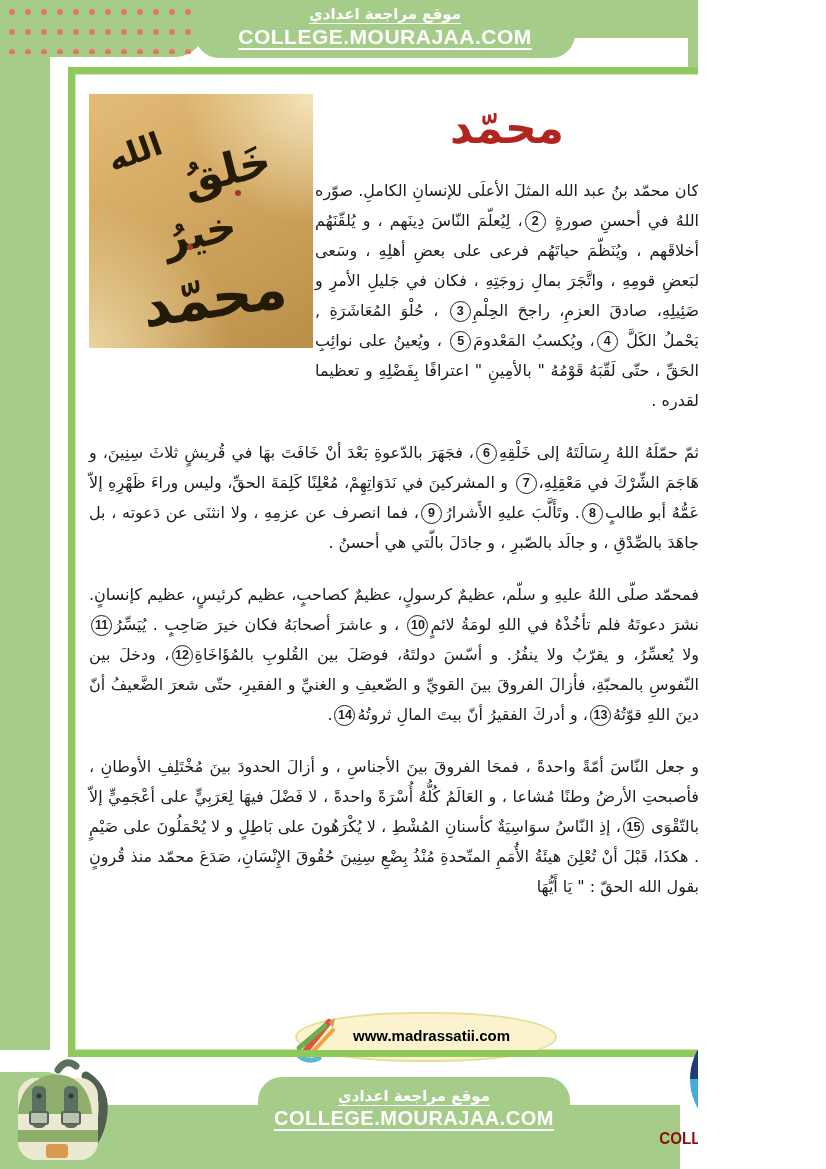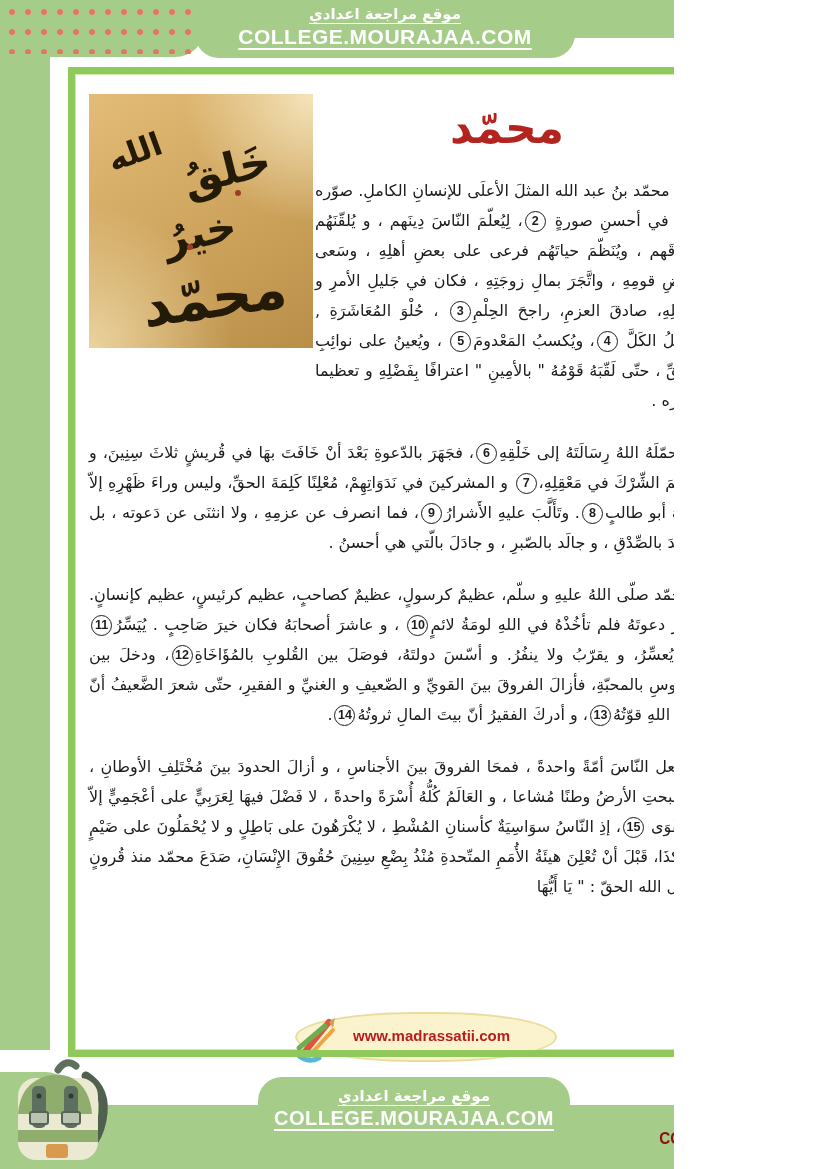--- a/index.html
+++ b/index.html
@@ -1,17 +1,17 @@
 <!DOCTYPE html>
 <html lang="ar"><head>
 <meta charset="utf-8">
 <style>
   html,body{margin:0;padding:0;background:#ffffff;}
   .page{position:relative;width:674px;height:1169px;background:#ffffff;overflow:hidden;
-        font-family:"DejaVu Sans",sans-serif;}
+        font-family:"DejaVu Sans",sans-serif;padding-left:24px;}
 
   
   .left-strip{position:absolute;left:0;top:0;width:50px;height:1050px;background:#a6cc8a;}
   .right-strip{position:absolute;left:775px;top:0;width:51px;height:1145px;background:#a6cc8a;}
   .top-band{position:absolute;left:0;top:0;width:826px;height:38px;background:#a6cc8a;}
   .top-left-block{position:absolute;left:0;top:0;width:205px;height:57px;background:#a6cc8a;
                   border-bottom-right-radius:30px;}
   .dots{position:absolute;left:4px;top:2px;width:195px;height:52px;
         background-image:radial-gradient(circle,#e5765f 2.6px,rgba(0,0,0,0) 3.4px);
         background-size:16px 20px;}
@@ -53,21 +53,21 @@
   .subtitle{margin:26px 0 0;text-align:center;font-size:18px;color:#8e56a5;}
   .subtitle .cnum{border-color:#8e56a5;color:#8e56a5;}
   p.body-par{margin:22px 0 0;font-size:16px;line-height:30px;text-align:justify;}
   .cnum{display:inline-block;direction:ltr;width:19px;height:19px;line-height:19px;border:1.6px solid #1c1c1c;
         border-radius:50%;text-align:center;font-size:12.5px;font-weight:bold;vertical-align:middle;
         margin:0 2px;font-family:"Liberation Sans",sans-serif;}
 
   
   .cloud{position:absolute;left:295px;top:1012px;width:258px;height:46px;background:#fbf3cd;
          border:2px solid #e9dd9e;border-radius:50%/55%;}
-  .cloud .url{position:absolute;left:56px;top:13px;font-size:15px;font-weight:bold;color:#b91c1c;
+  .cloud .url{position:absolute;left:56px;top:13px;font-size:15px;font-weight:bold;color:#000000;
               font-family:"Liberation Sans",sans-serif;text-align:center;}
   .cloud svg{position:absolute;left:-6px;top:-4px;}
   .border-overlay{position:absolute;left:75px;top:1050px;width:640px;height:7px;background:#8fc95c;}
 
   
   .footer-band{position:absolute;left:0;top:1105px;width:680px;height:64px;background:#a6cc8a;}
   .footer-left{position:absolute;left:-8px;top:1072px;width:78px;height:97px;background:#a6cc8a;
                border-top-right-radius:24px;}
   .footer-tab{position:absolute;left:258px;top:1077px;width:312px;height:92px;background:#a6cc8a;
               border-radius:24px 24px 0 0;text-align:center;color:#ffffff;}

